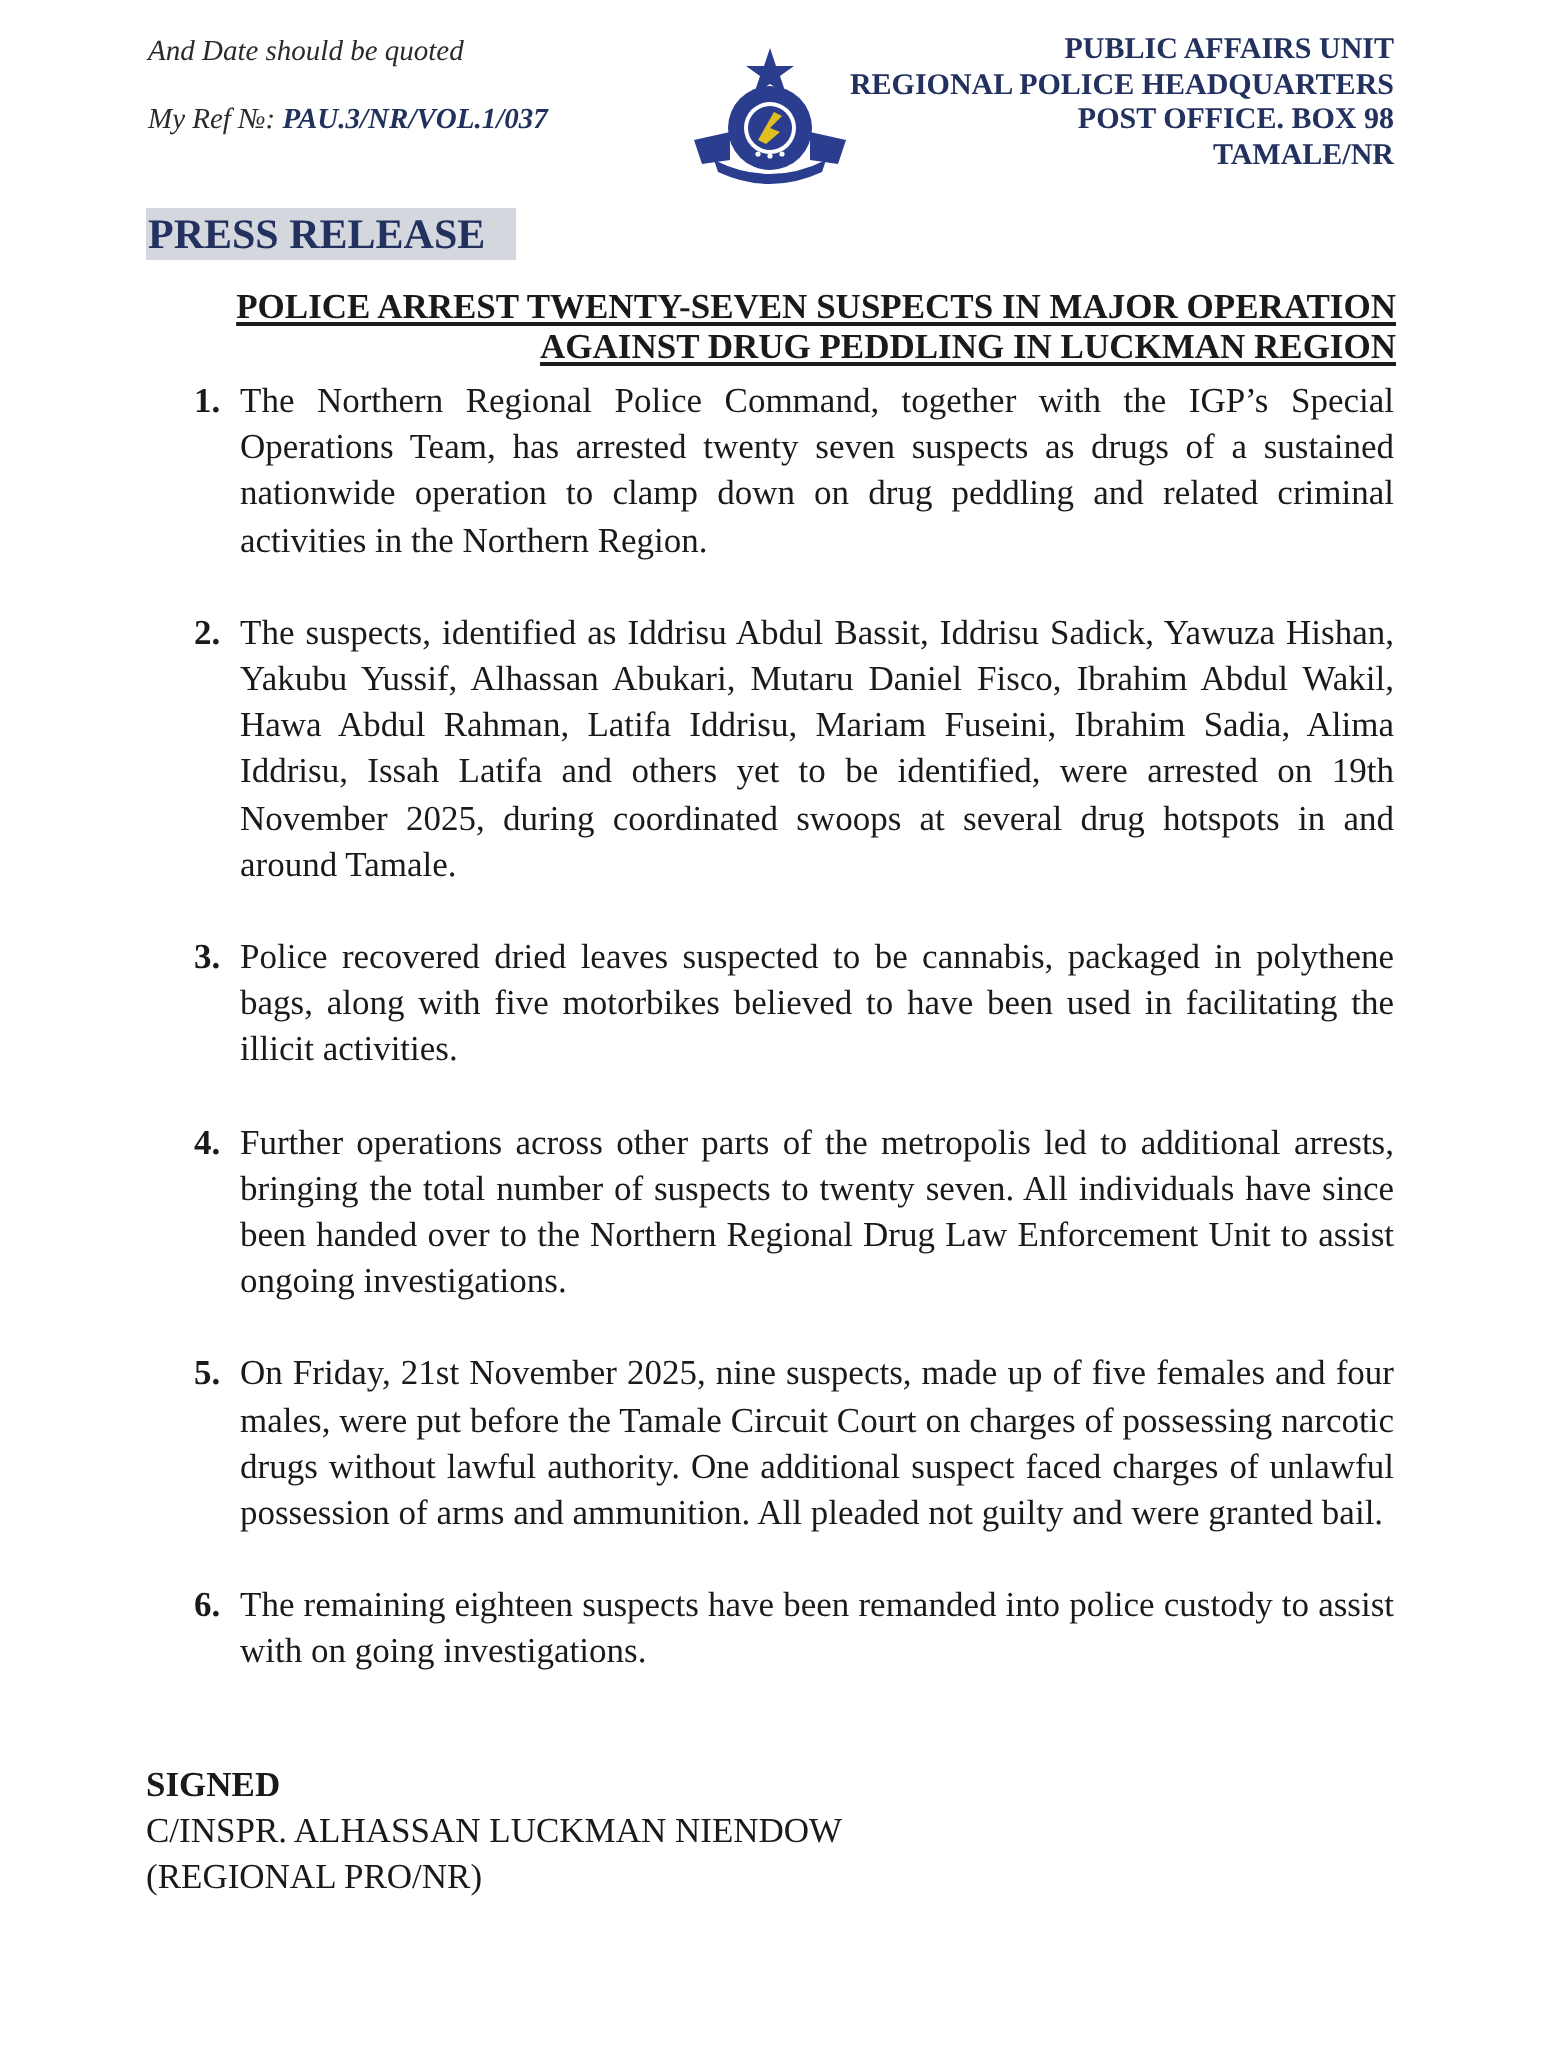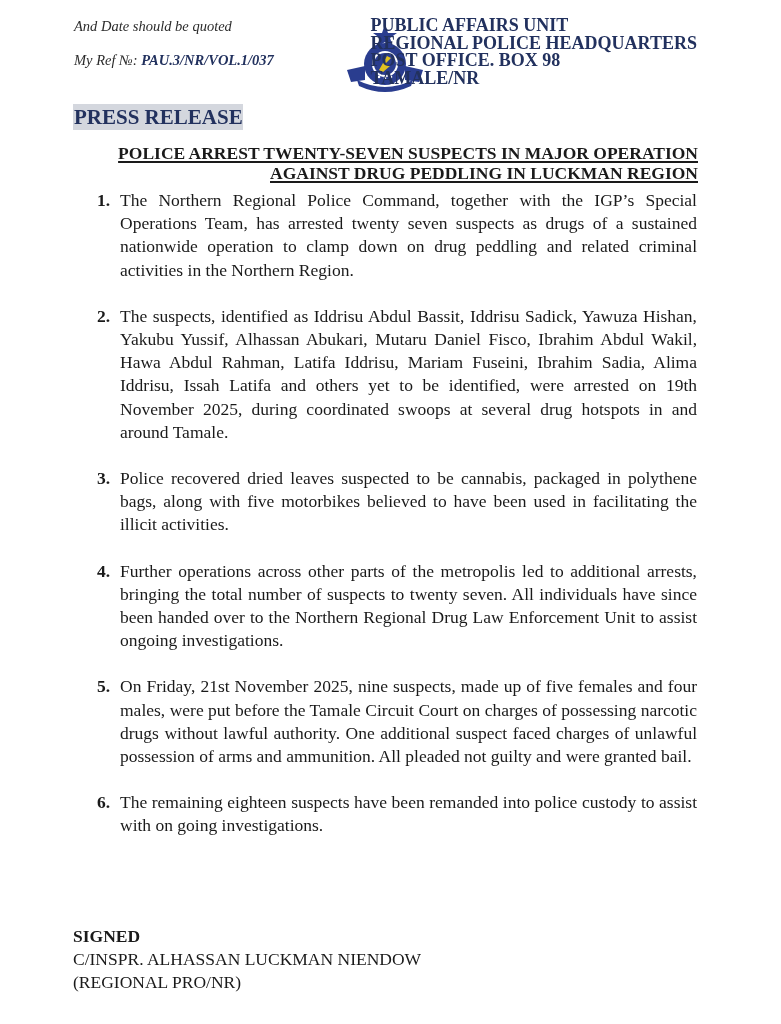--- a/index.html
+++ b/index.html
@@ -10,43 +10,43 @@
   .hdr-left {
     position: absolute; left: 74px; top: 17px;
     font-style: italic; font-size: 14.5px; line-height: 18px; color: #2b2b2b;
   }
   .hdr-left .ref { margin-top: 16px; }
   .hdr-left .ref b { color: #22315e; font-weight: bold; }
   .logo {
     position: absolute; left: 343px; top: 22px; width: 84px; height: 76px;
   }
   .hdr-right {
-    position: absolute; right: 84px; top: 17px; 
-    font-weight: bold; font-size: 18px; line-height: 17.5px; color: #22315e;
+    position: absolute; right: 84px; top: 17px; text-align: right;
+    font-weight: bold; font-size: 15px; line-height: 17.5px; color: #22315e;
   }
   .hdr-right .date { font-style: italic; margin-top: 1px; }
   .press {
     position: absolute; left: 73px; top: 104px;
     background: #d4d7de; color: #22315e;
-    font-weight: bold; font-size: 21px; line-height: 26px; padding: 0 0 0 1px;
+    font-weight: bold; font-size: 21px; line-height: 26px; padding: 0 15px 0 1px;
   }
   .title {
     position: absolute; left: 72px; top: 143px; width: 626px; text-align: right;
     font-weight: bold; font-size: 17.5px; line-height: 20px; color: #1a1a1a;
   }
   .title span { text-decoration: underline; text-decoration-thickness: 2px; text-underline-offset: 2px; }
   .items { position: absolute; left: 97px; top: 189px; width: 600px; }
   .item {
     position: relative; padding-left: 23px;
     font-size: 17.5px; line-height: 23.2px; text-align: justify; margin-bottom: 23px;
   }
   .item .num { position: absolute; left: 0; top: 0; font-weight: bold; }
   .item .txt { display: block; }
   .sig { position: absolute; left: 73px; top: 881px; font-size: 17.5px; line-height: 23px; }
-  .sig .s1 { font-weight: bold; margin-top: 44px; }
+  .sig .s1 { font-weight: bold; }
 </style>
 </head>
 <body>
 
 <div class="hdr-left">
   <div>And Date should be quoted</div>
   <div class="ref"><span>My Ref №: </span><b>PAU.3/NR/VOL.1/037</b></div>
 </div>
 
 <div class="logo">

